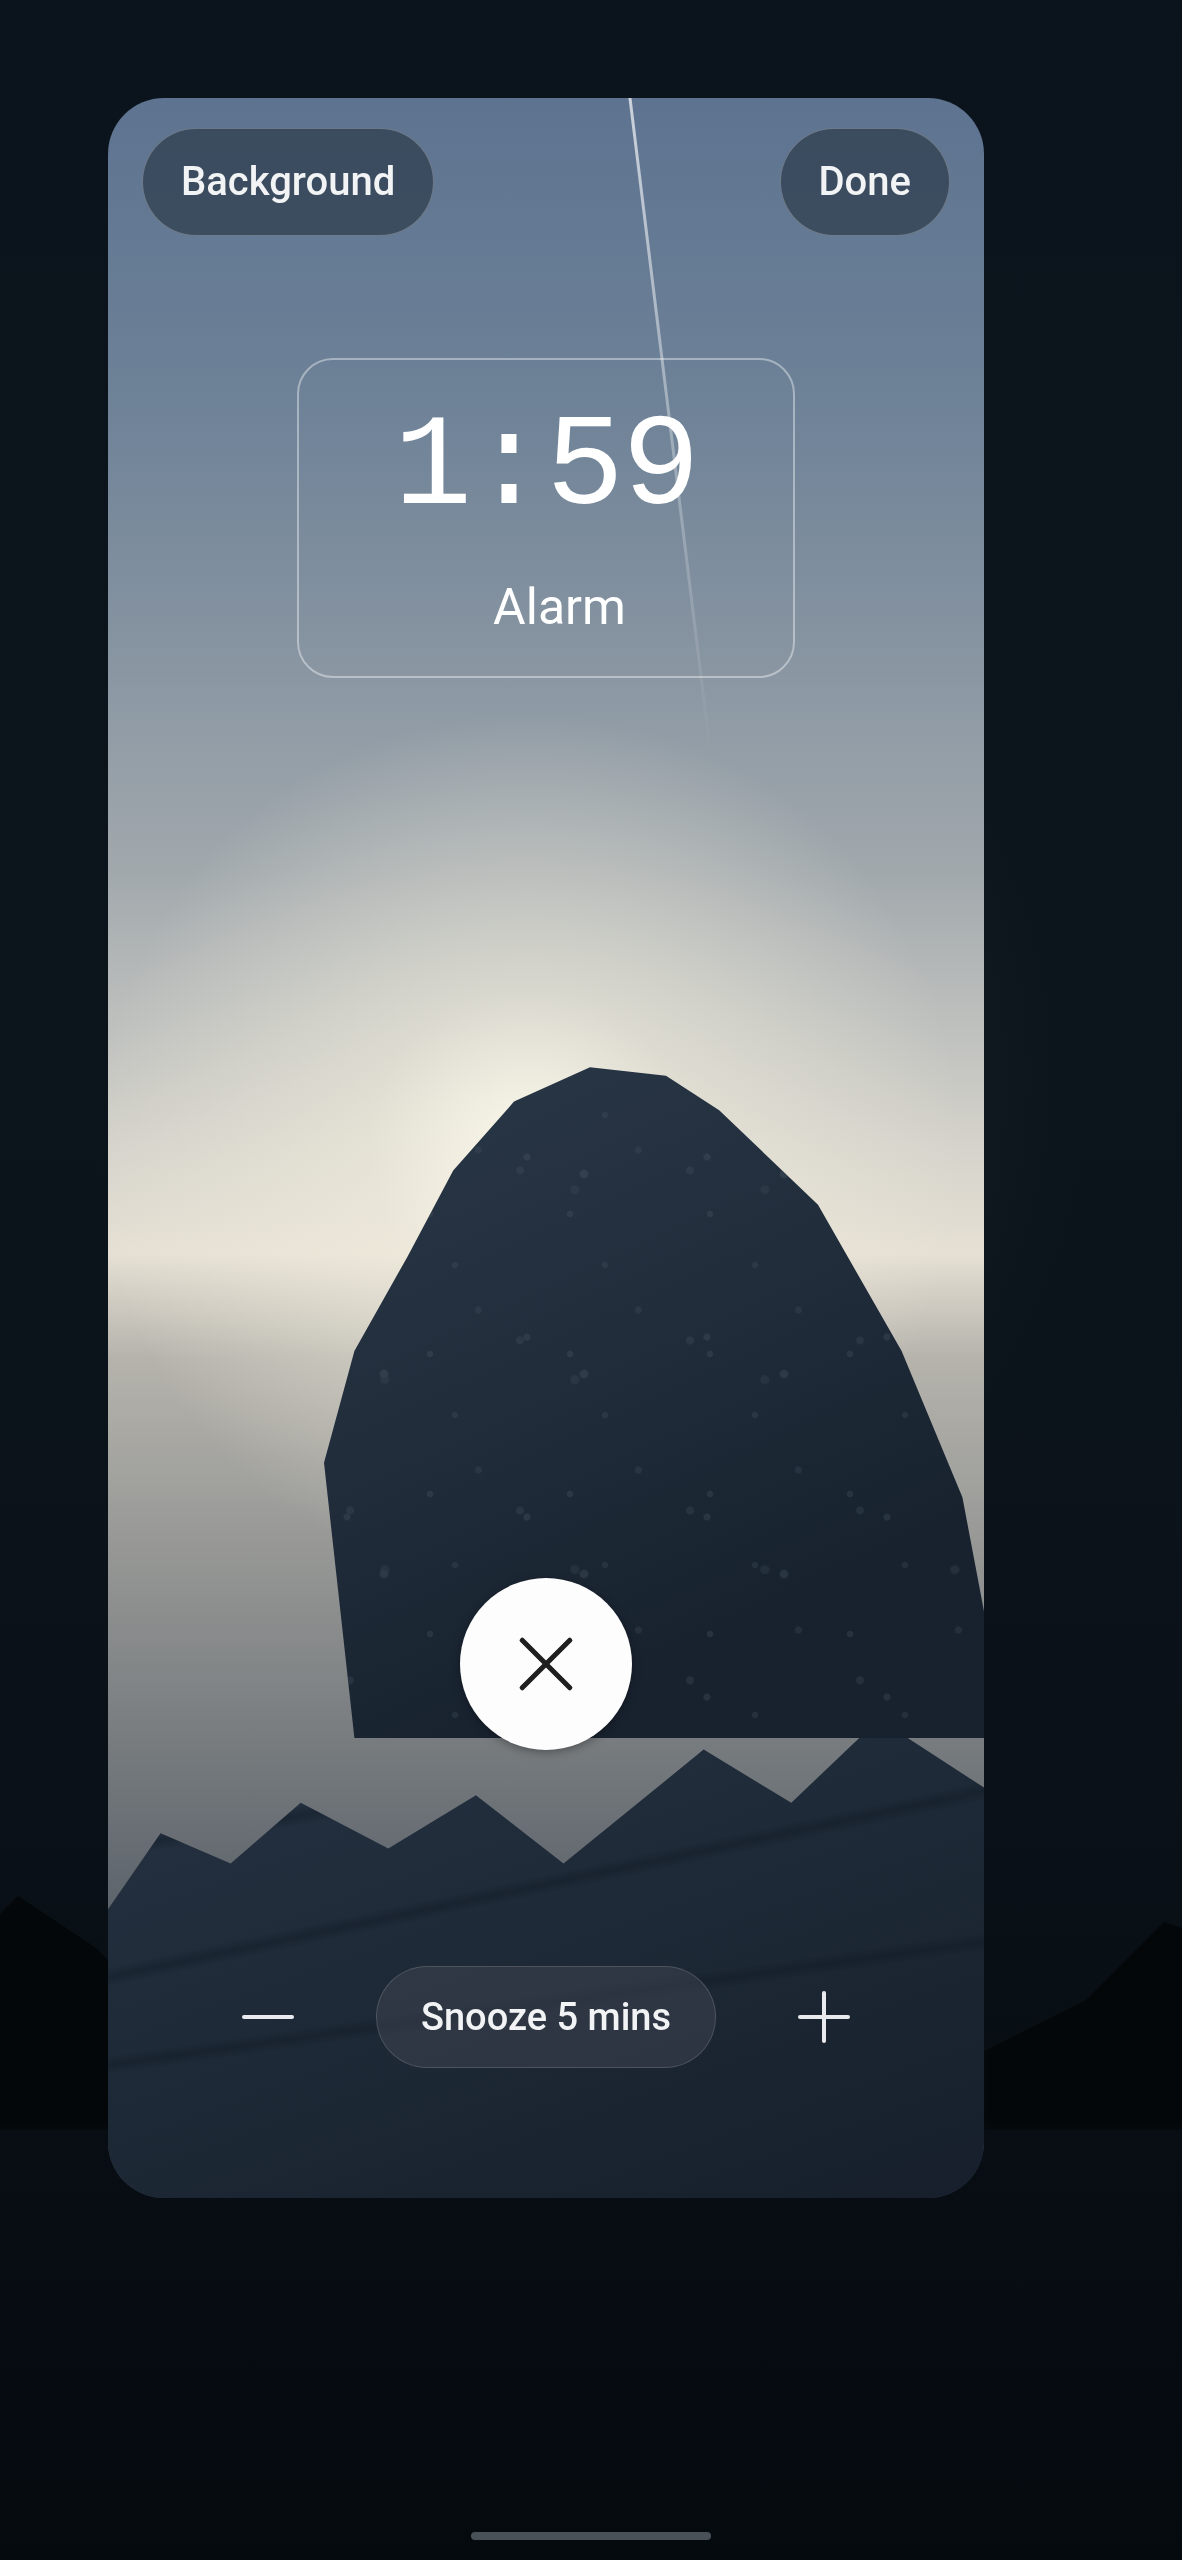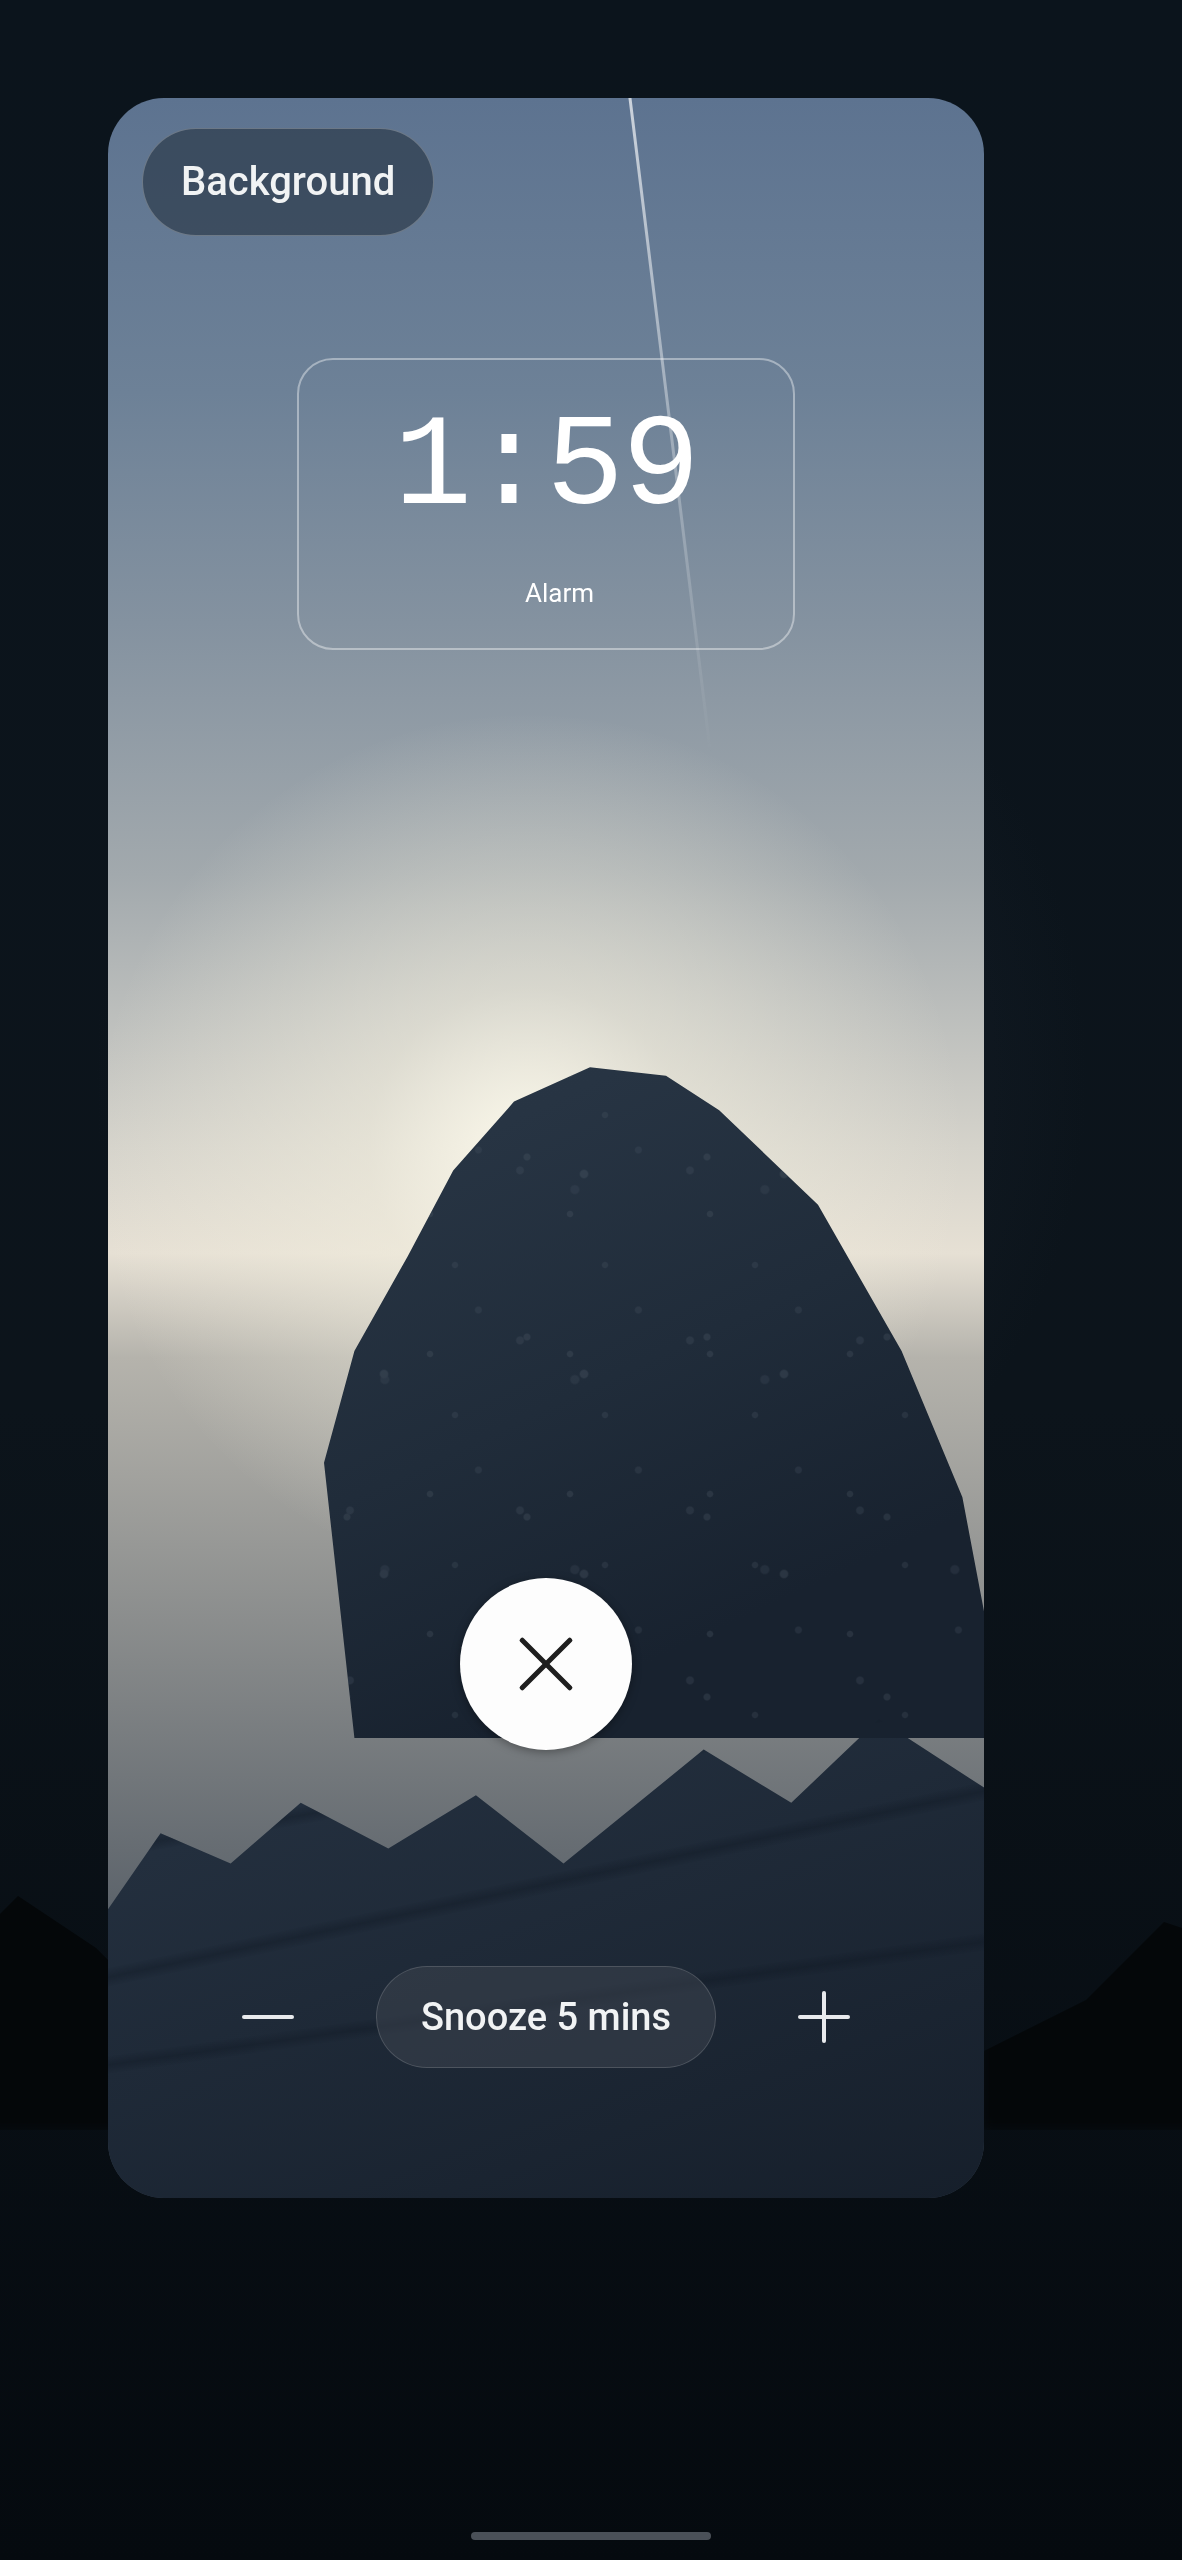--- a/index.html
+++ b/index.html
@@ -105,21 +105,21 @@
     position:absolute; left:50%; top:260px;
     transform:translateX(-50%);
     width:498px; padding:44px 0 40px; box-sizing:border-box;
     border-radius:36px;
     border:2px solid rgba(255,255,255,0.40);
     text-align:center;
     color:#fff;
   }
   .clock-time{font-size:130px; font-weight:400; letter-spacing:-2px; line-height:1;font-family:Liberation Mono, monospace;}
   .clock-date{font-size:38px; margin-top:26px;}
-  .clock-label{font-size:26px; margin-top:44px;margin-left:27px;}
+  .clock-label{font-size:50px; margin-top:44px;margin-left:27px;}
 
   .dismiss{
     position:absolute; left:50%; top:1480px;
     width:172px;height:172px;margin-left:-86px;
     border-radius:50%; background:#fdfdfd;
     display:flex;align-items:center;justify-content:center;
     cursor:pointer;
     box-shadow:0 2px 10px rgba(0,0,0,0.35);
   }
   .x-icon{width:58px;height:58px;position:relative;}
@@ -174,20 +174,21 @@
     <div class="base"></div>
     <div class="head"></div>
     <div class="mottle"></div>
     <div class="ridge"></div>
   </div>
 
   <div class="ui">
 
     <div class="pill left">Background</div>
 
+    <div class="pill right">Done</div>
 
     <div class="clock-card">
       <div class="clock-time">1:59</div>
       <div class="clock-label">Alarm</div>
     </div>
 
     <div class="dismiss">
       <span class="x-icon"></span>
     </div>
 

